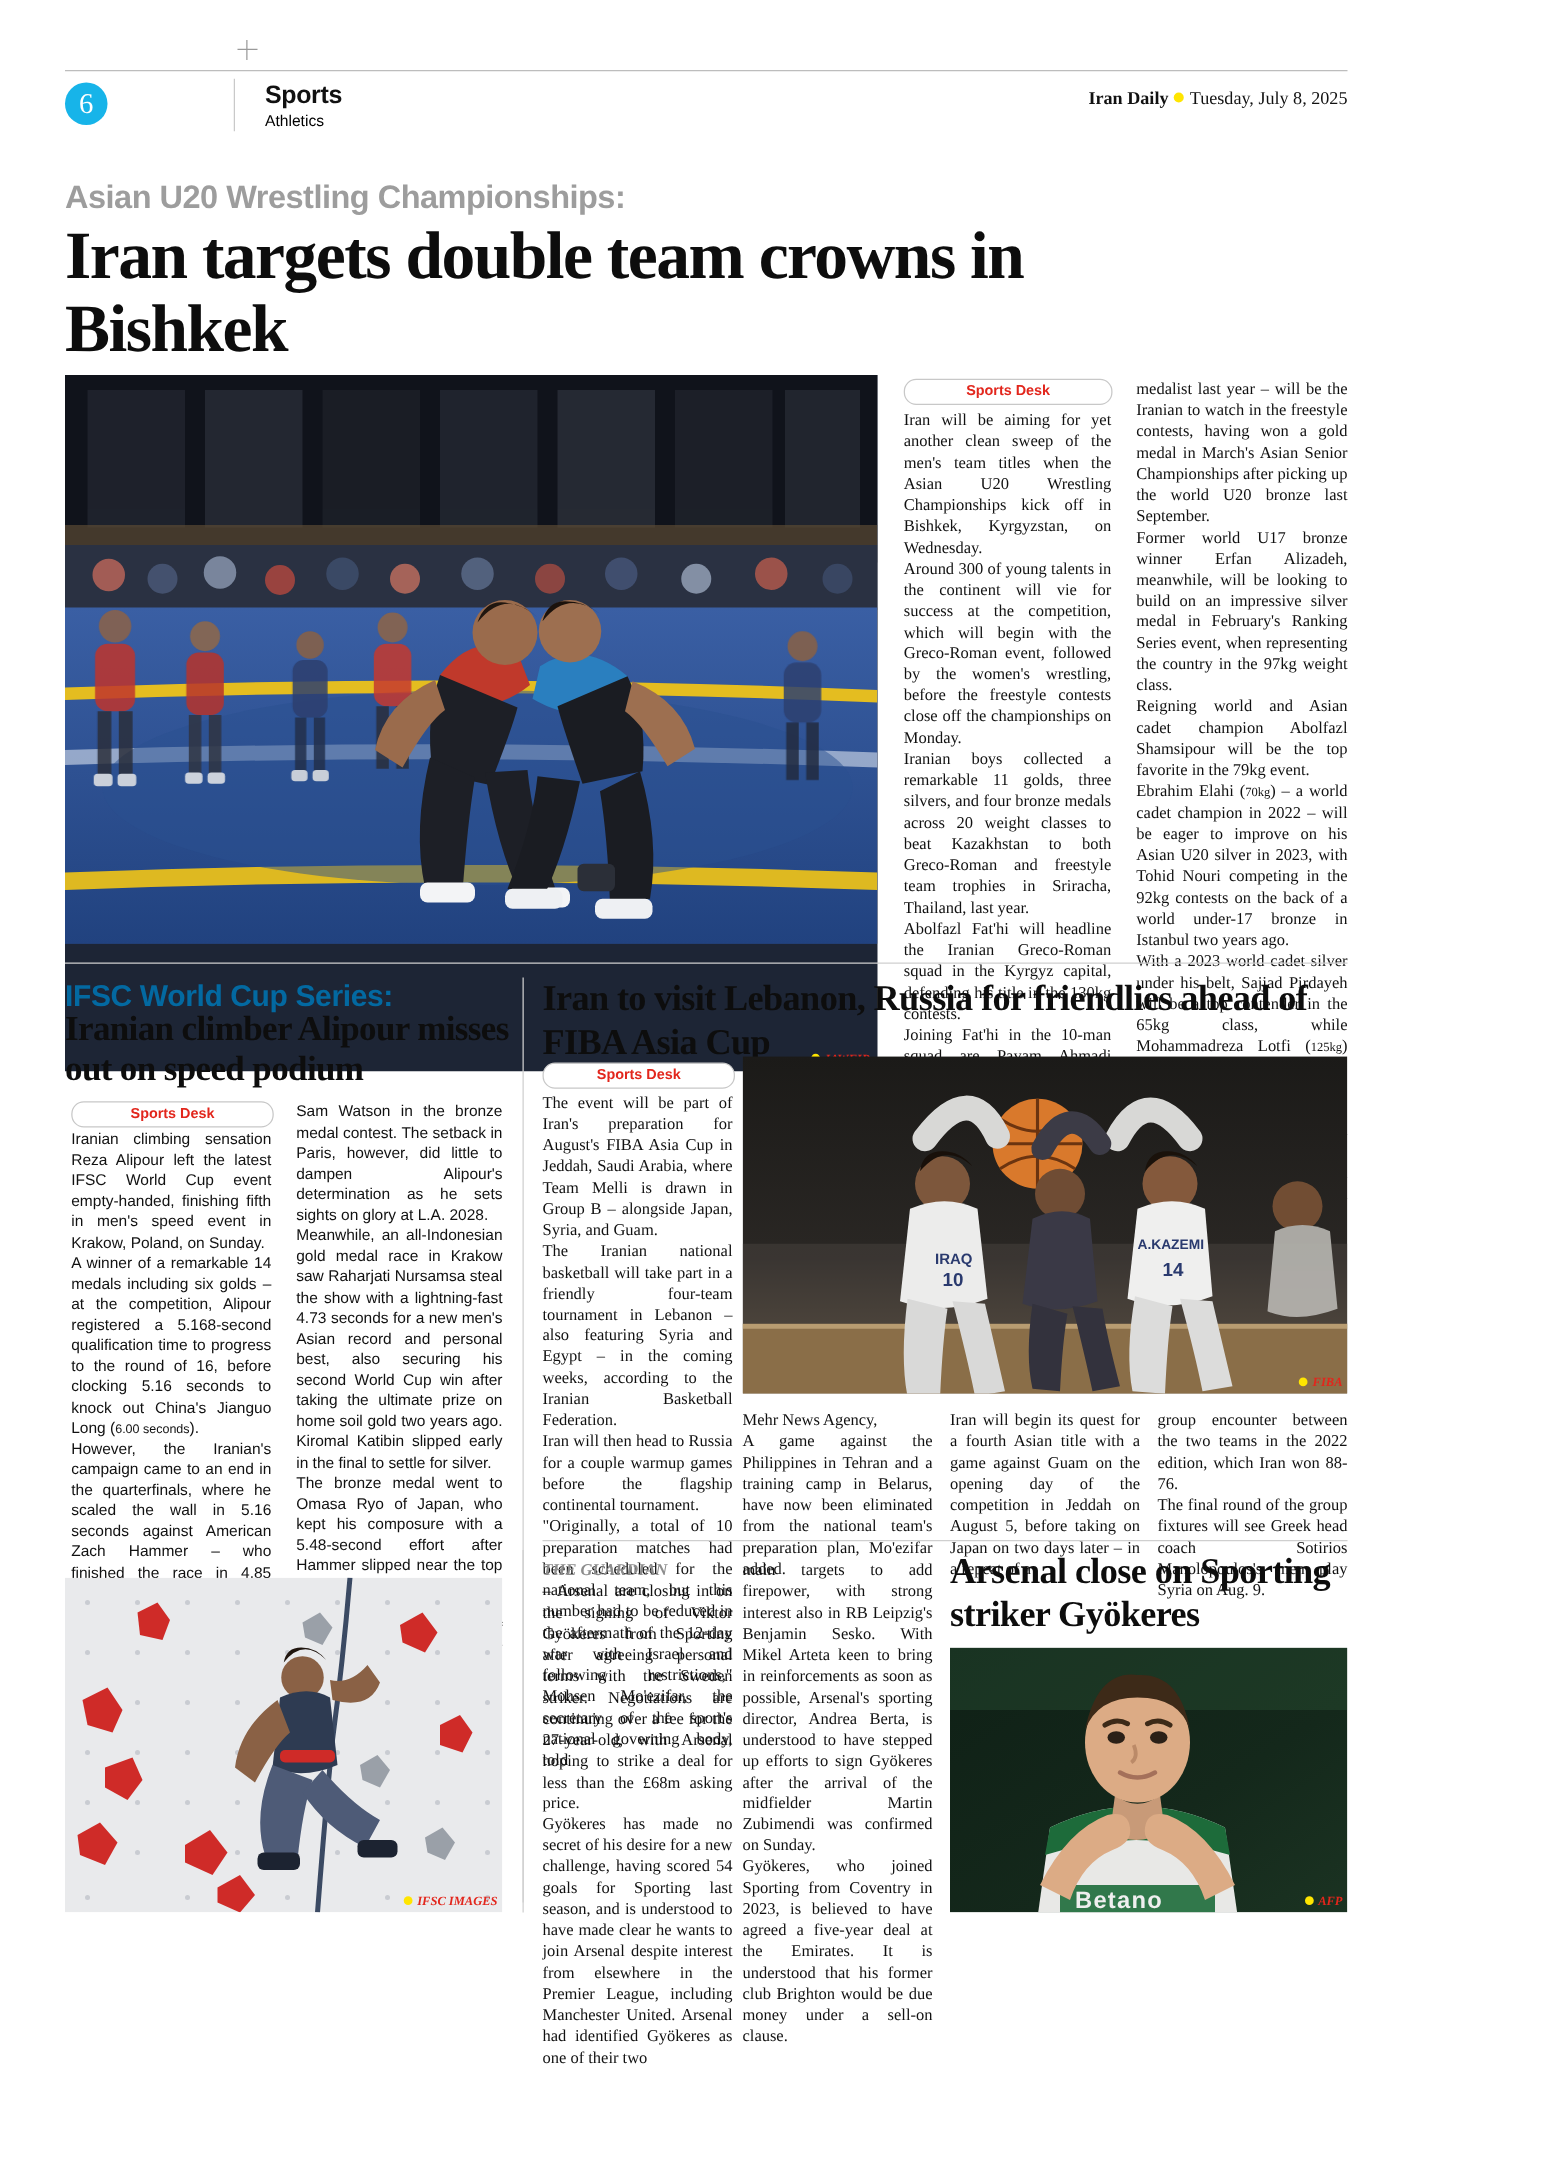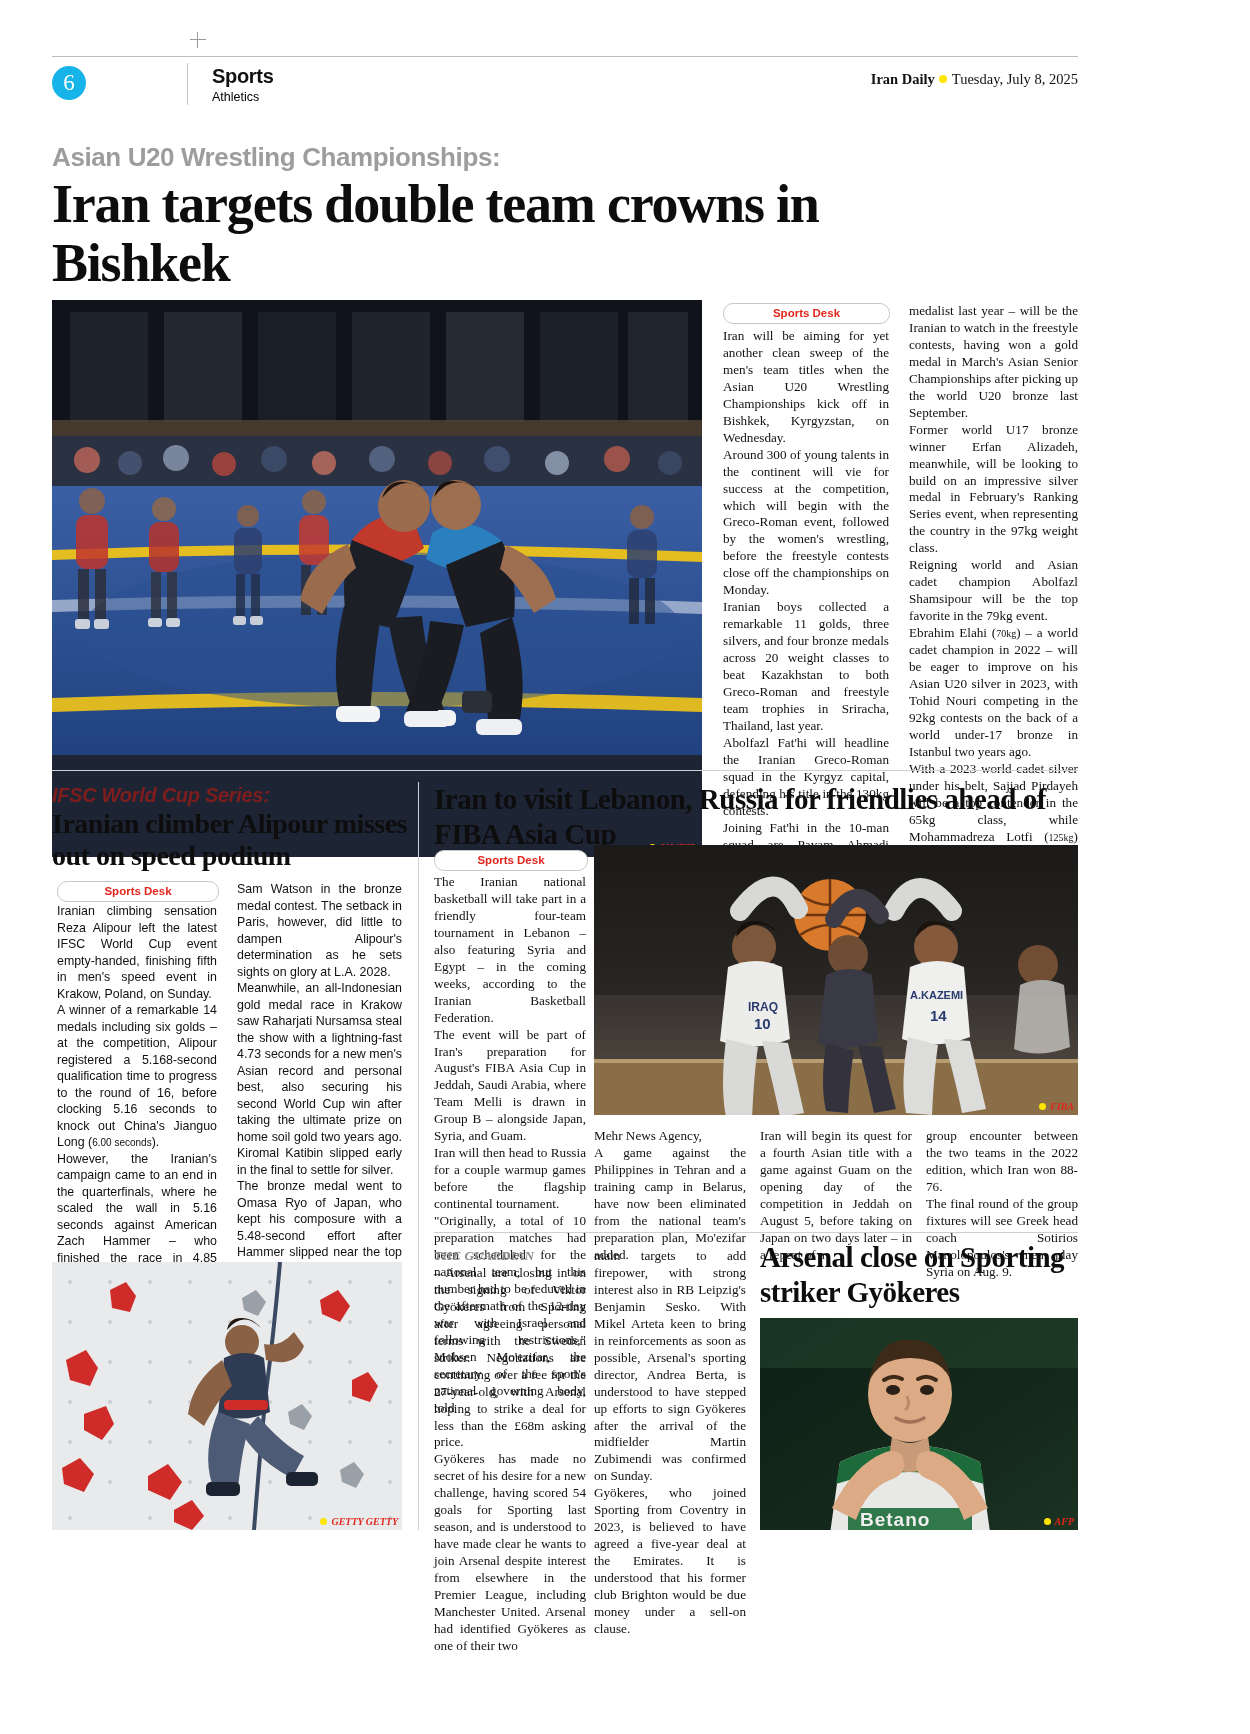--- a/index.html
+++ b/index.html
@@ -55,21 +55,21 @@
   .col p{margin:0;}
   .col .kg{font-size:10px;}
   .sanscol{font-family:"Liberation Sans",sans-serif;font-size:12.4px;line-height:1.33;text-align:justify;}
 
   
   .hr{position:absolute;background:#cfcfcf;height:1px;}
   .vr{position:absolute;background:#cfcfcf;width:1px;}
 
   
   .kicker2{position:absolute;font-family:"Liberation Sans",sans-serif;font-weight:bold;
-    font-size:20px;color:#7f1d1d;letter-spacing:-.3px;font-style:italic;}
+    font-size:24px;color:#0369a1;letter-spacing:-.3px;}
   .h2{position:absolute;font-family:"Liberation Serif",serif;font-weight:bold;
     letter-spacing:-.5px;color:#0d0d0d;}
 
   .guardian{font-family:Liberation Serif, serif;font-style:italic;font-weight:bold;color:#8d8d8d;}
 
   
   .ph{position:absolute;overflow:hidden;}
 </style>
 </head>
 <body>
@@ -340,30 +340,30 @@
         <path d="M-4 26 q 22 -10 40 0 l 6 54 q -28 12 -52 2 Z" fill="#2e3b52"></path>
         <path d="M-6 28 q -30 22 -34 54 l 16 12 q 16 -30 28 -40 Z" fill="#8a6145"></path>
         <path d="M38 28 q 30 8 38 -14 l -10 -14 q -14 16 -30 12 Z" fill="#8a6145"></path>
         <path d="M-10 80 q -16 40 -6 72 l 26 4 q 4 -40 12 -64 Z" fill="#4e5b77"></path>
         <path d="M30 84 q 24 28 46 40 l -12 22 q -32 -16 -50 -44 Z" fill="#4e5b77"></path>
         <rect x="-22" y="150" width="34" height="14" rx="5" fill="#1c2331"></rect>
         <rect x="58" y="140" width="32" height="14" rx="5" fill="#1c2331"></rect>
         <rect x="-4" y="68" width="44" height="10" rx="4" fill="#cf2b28"></rect>
       </g>
     </svg>
-    <div class="photo-credit" style="right:4px;bottom:3px;"><span class="cdot"></span><span>GETTY GETTY</span></div>
+    <div class="photo-credit" style="right:4px;bottom:3px;"><span class="cdot"></span><span>IFSC IMAGES</span></div>
   </div>
 
   <div class="vr" style="left:418px;top:782px;height:740px;"></div>
 
   <div class="h2" style="left:434px;top:782px;width:640px;font-size:29px;line-height:1.2;">Iran to visit Lebanon, Russia for friendlies ahead of FIBA Asia Cup</div>
   <div class="desk" style="position:absolute;left:434px;top:850px;width:152px;">Sports Desk</div>
   <div class="col" style="left:434px;top:874px;width:152px;">
+      <p>The event will be part of Iran's preparation for August's FIBA Asia Cup in Jeddah, Saudi Arabia, where Team Melli is drawn in Group B – alongside Japan, Syria, and Guam.</p>
       <p>The Iranian national basketball will take part in a friendly four-team tournament in Lebanon – also featuring Syria and Egypt – in the coming weeks, according to the Iranian Basketball Federation.</p>
-      <p>The event will be part of Iran's preparation for August's FIBA Asia Cup in Jeddah, Saudi Arabia, where Team Melli is drawn in Group B – alongside Japan, Syria, and Guam.</p>
       <p>Iran will then head to Russia for a couple warmup games before the flagship continental tournament.</p>
       <p>"Originally, a total of 10 preparation matches had been scheduled for the national team, but this number had to be reduced in the aftermath of the 12-day war with Israel and following restrictions," Mohsen Mo'ezifar, the secretary of the sport's national governing body, told</p>
     </div>
 
   <div class="ph" style="left:594px;top:845px;width:484px;height:270px;">
     <svg width="484" height="270" viewBox="0 0 484 270" preserveAspectRatio="none">
       <defs>
         <linearGradient id="bgb" x1="0" y1="0" x2="0" y2="1">
           <stop offset="0%" stop-color="#1b1a18"></stop>
           <stop offset="60%" stop-color="#2a2724"></stop>

